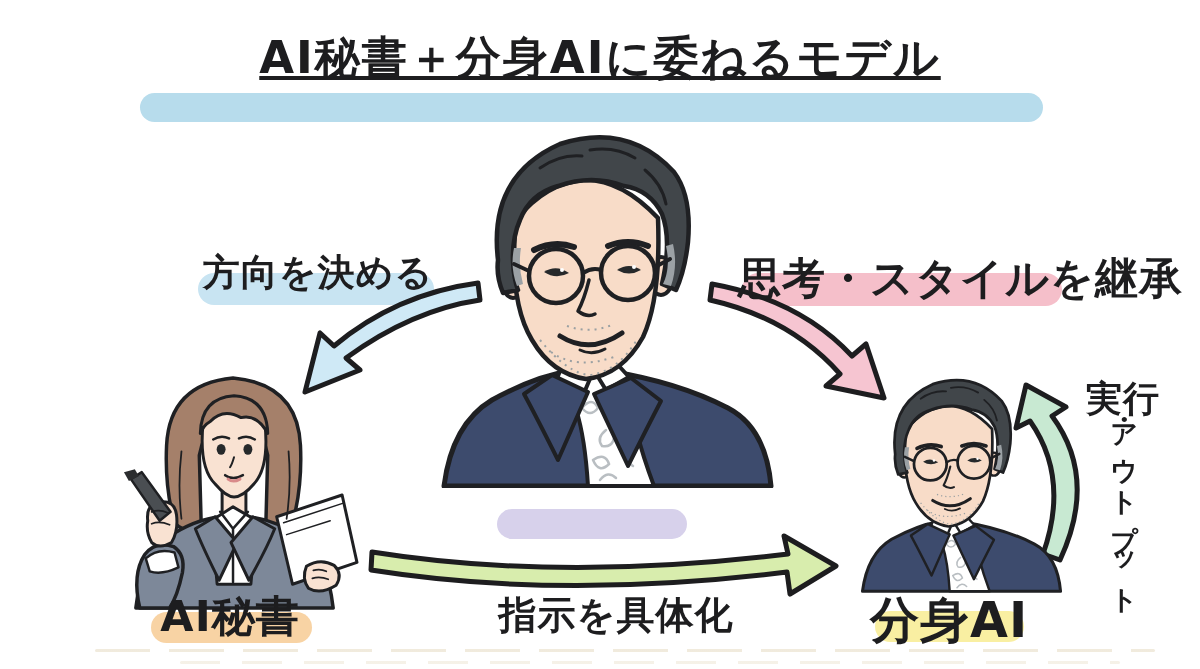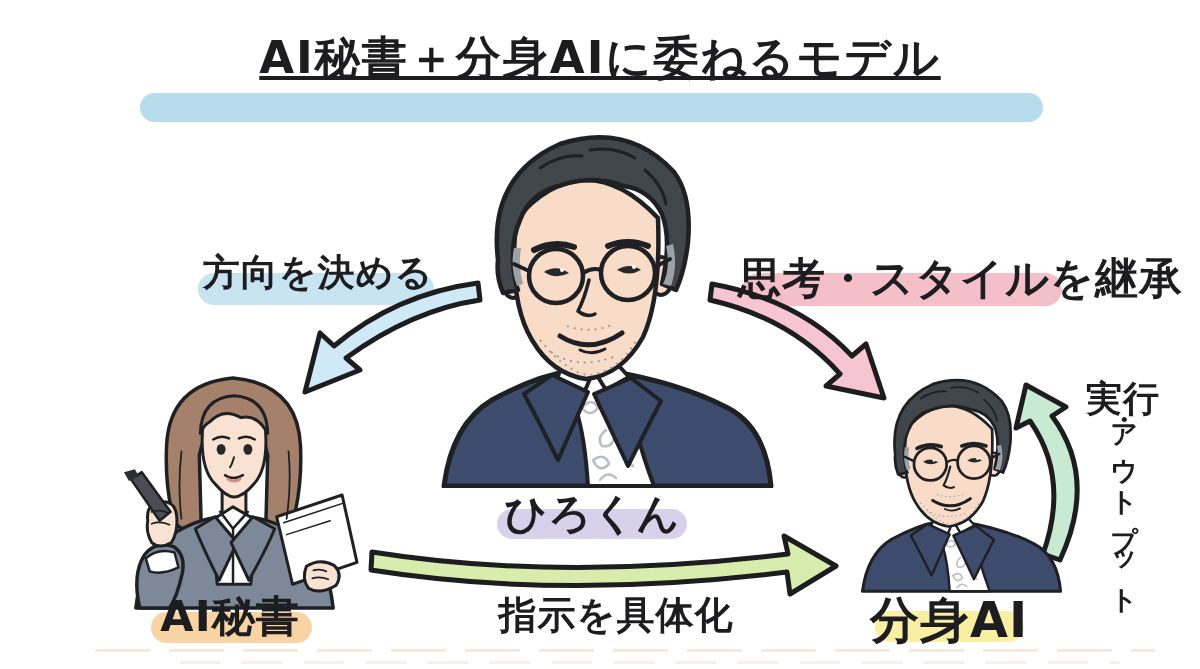--- a/index.html
+++ b/index.html
@@ -146,20 +146,19 @@
     <path stroke="#1d1d1f" stroke-width="5" stroke-linejoin="round" d="M1060 560 Q1098 478 1052 416 L1066 407 L1026 385 L1016 428 L1030 421 Q1070 478 1043 554 Z" style="fill: rgb(200, 233, 210);"></path>
 
     <use href="#sym-man" x="430" y="128" width="350" height="360"></use>
     <use href="#sym-woman" x="112" y="372" width="248" height="238"></use>
     <use href="#sym-man" x="854" y="374" width="212" height="219"></use>
   </svg>
 
   <div class="txt title-txt">AI秘書＋分身AIに委ねるモデル</div>
   <div class="txt lbl-direction">方向を決める</div>
   <div class="txt lbl-inherit">思考・スタイルを継承</div>
-  <div class="txt lbl-hirokun">ひろくん</div>
   <div class="txt lbl-secretary">AI秘書</div>
   <div class="txt lbl-concretize">指示を具体化</div>
   <div class="txt lbl-clone">分身AI</div>
   <div class="txt lbl-exec-head">実行</div>
   <div class="txt lbl-exec-tail">・アウトプット</div>
 
 </div>
 
 </body></html>

